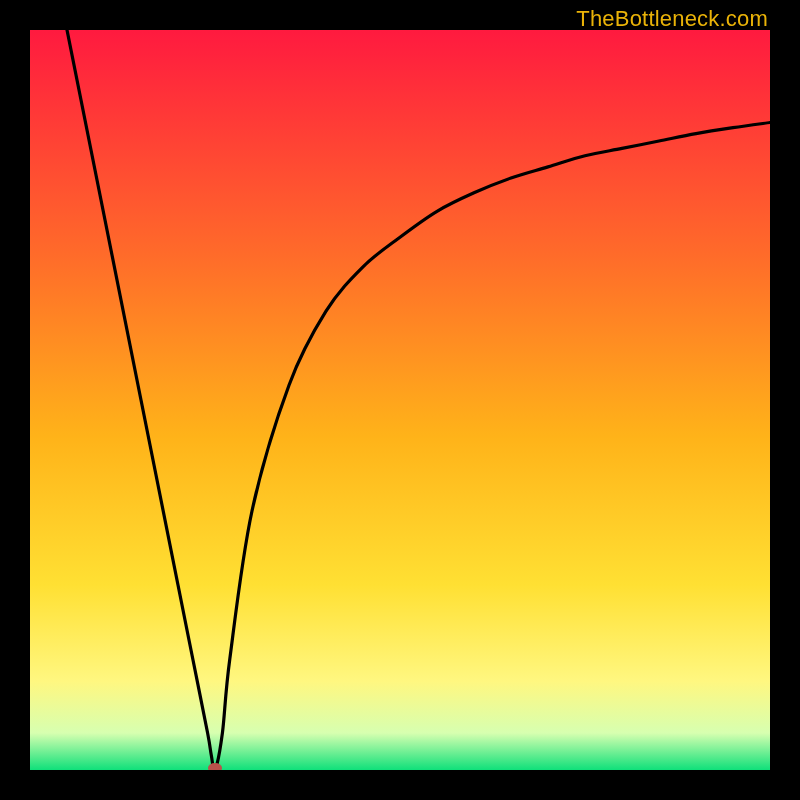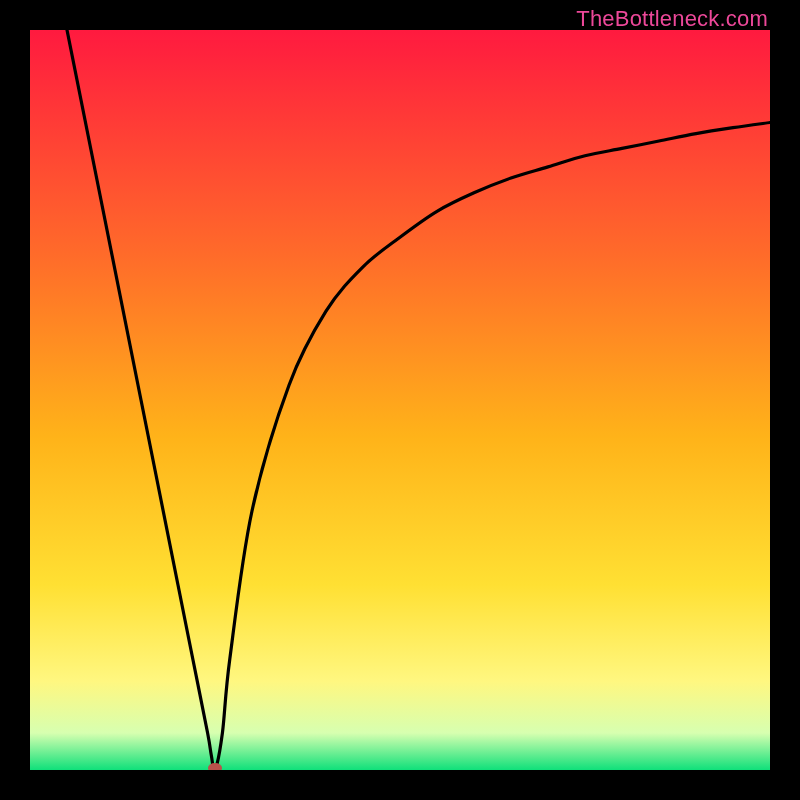--- a/index.html
+++ b/index.html
@@ -23,21 +23,21 @@
     position: absolute;
     left: 0;
     top: 0;
     width: 740px;
     height: 740px;
   }
   .watermark {
     position: absolute;
     top: 6px;
     right: 32px;
-    color: #ec4899;
+    color: #eab308;
     font-size: 22px;
     font-weight: 500;
     letter-spacing: 0.2px;
   }
   svg {
     display: block;
   }
 </style>
 </head>
 <body>

